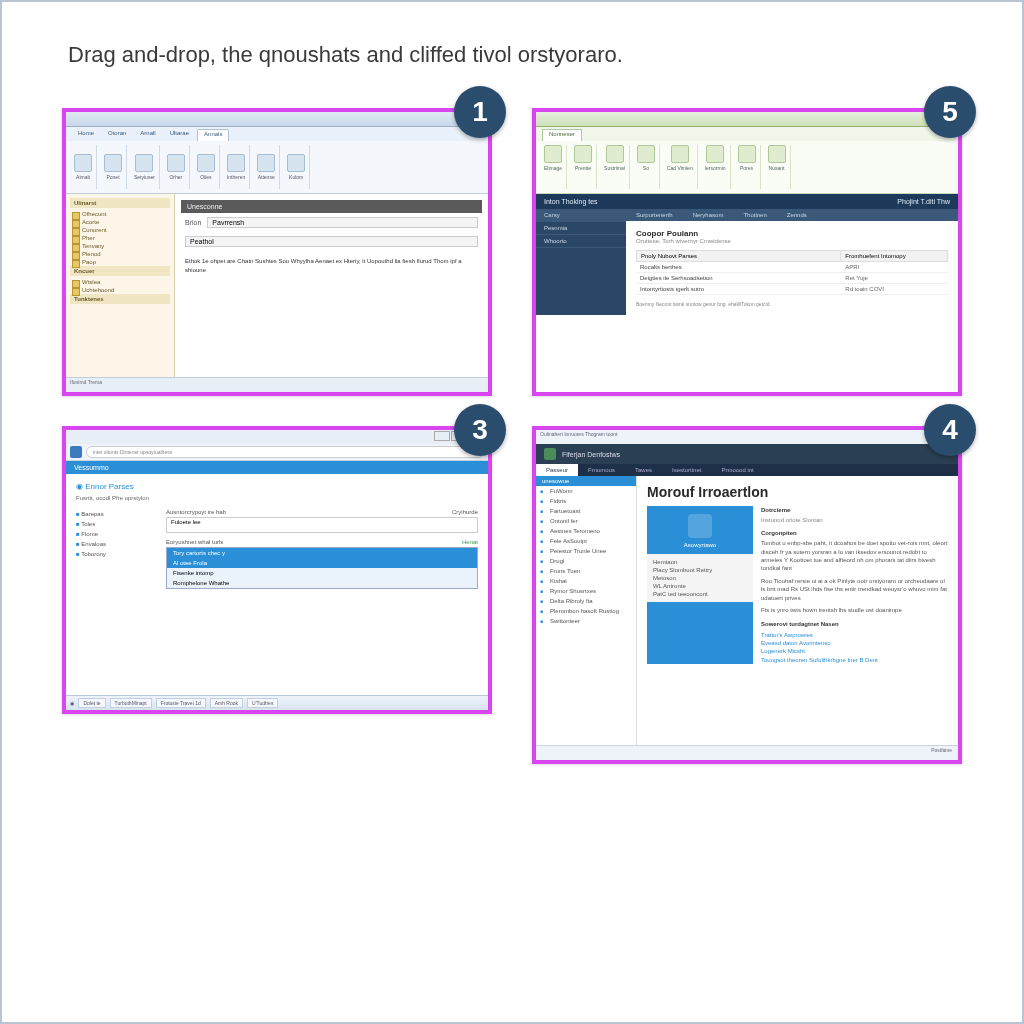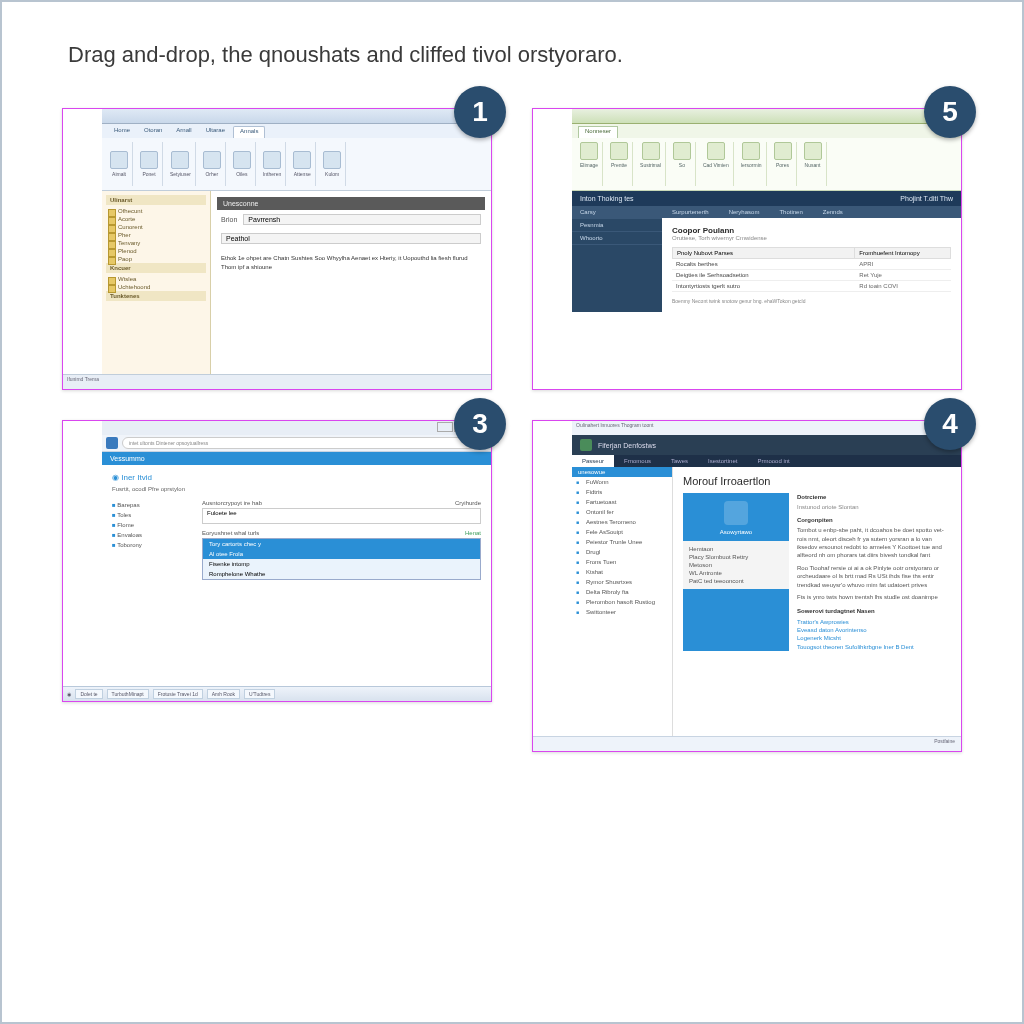--- a/index.html
+++ b/index.html
@@ -47,28 +47,27 @@
   color: #fff;
   display: flex;
   align-items: center;
   justify-content: center;
   font-size: 28px;
   font-weight: 700;
   z-index: 5;
   box-shadow: 0 2px 4px rgba(0,0,0,0.3);
 }
 .panel {
-  border: 1px solid #d946ef;
+  border: 4px solid #d946ef;
   background: #fff;
   height: 280px;
   overflow: hidden;
   font-size: 7px;
   position: relative;
   box-shadow: 0 1px 3px rgba(0,0,0,0.15);
-  padding-left: 39px;
 }
 .panel4 { height: 330px; }
 
 
 .p1 .titlebar { background: linear-gradient(#dfe9f5,#c9d8ea); height: 14px; border-bottom:1px solid #9fb0c4;}
 .p1 .tabs { display:flex; gap:2px; padding:2px 6px 0 6px; background:#eaf1fa; height:12px; }
 .p1 .tabs span { padding:1px 6px; font-size:6px; color:#3a5a7a; }
 .p1 .tabs .active { background:#fff; border:1px solid #b0c0d4; border-bottom:none; border-radius:2px 2px 0 0;}
 .p1 .ribbon { height:44px; background:#f4f8fd; border-bottom:1px solid #c0cdda; display:flex; padding:4px; gap:3px;}
 .p1 .ribbon .grp { border-right:1px solid #d0dae6; padding:0 4px; display:flex; flex-direction:column; align-items:center; justify-content:center; gap:2px;}
@@ -143,21 +142,21 @@
 .p4 .darkhdr .logo { width:12px; height:12px; background:#4a8c5a; border-radius:2px;}
 .p4 .navtabs { background:#1e3048; display:flex; font-size:6px;}
 .p4 .navtabs span { padding:3px 10px; color:#aac;}
 .p4 .navtabs .on { background:#fff; color:#2a3f54;}
 .p4 .row4 { display:flex; height:calc(100% - 40px);}
 .p4 .side4 { width:100px; background:#fff; border-right:1px solid #ddd; font-size:6px;}
 .p4 .side4 .sh { background:#2a8fd6; color:#fff; padding:2px 6px;}
 .p4 .side4 .si { padding:2px 6px 2px 14px; color:#555; position:relative;}
 .p4 .side4 .si::before { content:'■'; position:absolute; left:4px; color:#2a8fd6; font-size:5px;}
 .p4 .main4 { flex:1; padding:8px 10px;}
-.p4 .main4 .mt { font-size:11px; font-weight:normal; color:#2a2a2a; margin-bottom:6px;}
+.p4 .main4 .mt { font-size:14px; font-weight:bold; color:#2a2a2a; margin-bottom:6px;}
 .p4 .cardrow { display:flex; gap:8px;}
 .p4 .card { width:90px; background:#2a8fd6; color:#fff; padding:8px; text-align:center; font-size:6px;}
 .p4 .card .cico { width:24px; height:24px; background:rgba(255,255,255,0.2); border-radius:4px; margin:0 auto 4px;}
 .p4 .card .clist { background:#f4f4f4; color:#555; margin:6px -8px -8px -8px; padding:4px 6px; text-align:left;}
 .p4 .card .clist div { padding:1px 0;}
 .p4 .rtext { flex:1; font-size:6px; color:#555; line-height:1.4;}
 .p4 .rtext .rh { font-weight:bold; color:#333; margin-bottom:2px;}
 .p4 .rtext .rlink { color:#2a8fd6;}
 .p4 .status4 { position:absolute; bottom:0; left:0; right:0; height:12px; background:#eef3fa; border-top:1px solid #c8d4e2; font-size:5px; color:#667; text-align:right; padding:1px 6px;}
 </style>
@@ -334,21 +333,21 @@
       <div class="panel p3">
         <div class="titlebar">
           <div class="winbtns"><span></span><span></span><span class="close"></span></div>
         </div>
         <div class="browbar">
           <div class="tabicon"></div>
           <div class="url">intet ultonts Dintener opsoytuallress</div>
         </div>
         <div class="appbar">Vessummo</div>
         <div class="body3">
-          <div class="acc">◉ <span>Iner Itvid</span></div>
+          <div class="acc">◉ <span>Ennor Parses</span></div>
           <div class="sub">Fusrtit, ocodl Pfre oprstylon</div>
           <div class="listcol">
             <div class="li">Barepas</div>
             <div class="li">Toles</div>
             <div class="li">Flome</div>
             <div class="li">Envaloas</div>
             <div class="li">Toborony</div>
           </div>
           <div class="formcol">
             <div style="display:flex;justify-content:space-between">

